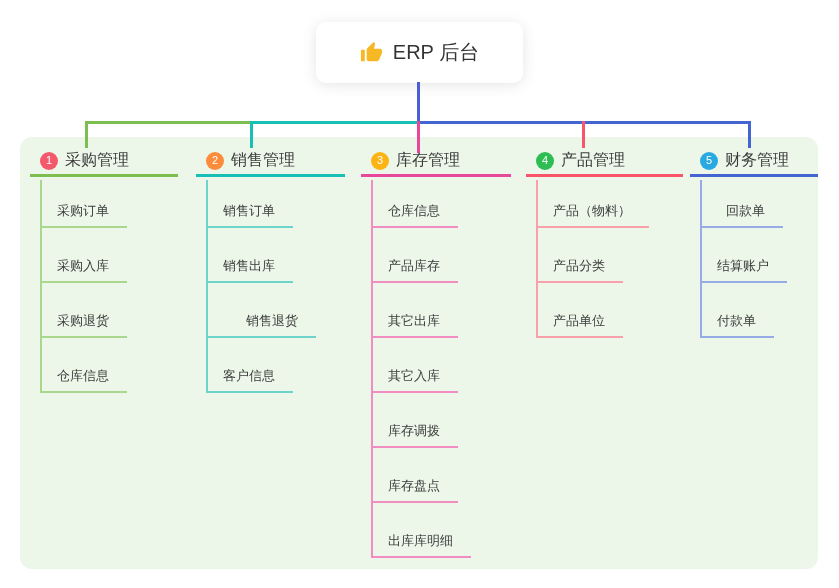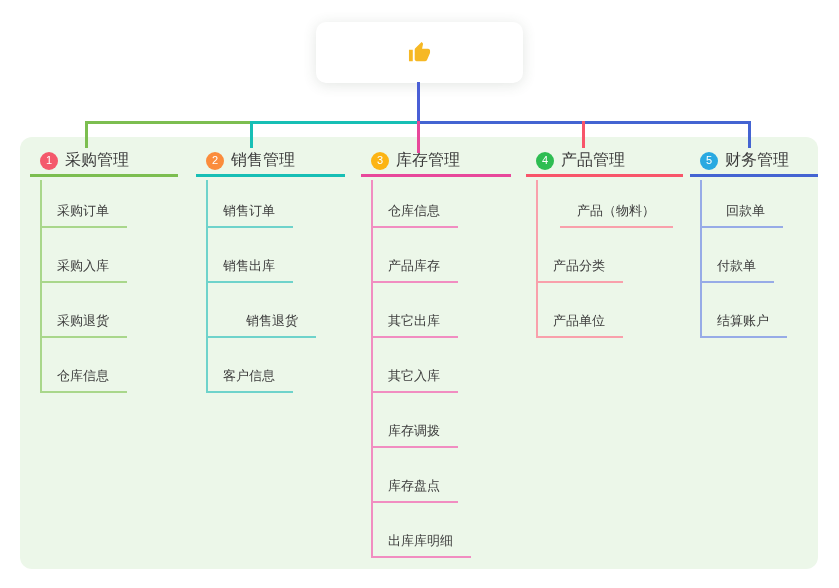--- a/index.html
+++ b/index.html
@@ -37,20 +37,21 @@
 <body>
 
 <div class="page">
 
   <div class="root-card">
     <span class="thumb">
       <svg viewBox="0 0 24 24" xmlns="http://www.w3.org/2000/svg">
         <path d="M1 21h4V9H1v12zm22-11c0-1.1-.9-2-2-2h-6.31l.95-4.57.03-.32c0-.41-.17-.79-.44-1.06L14.17 1 7.58 7.59C7.22 7.95 7 8.45 7 9v10c0 1.1.9 2 2 2h9c.83 0 1.54-.5 1.84-1.22l3.02-7.05c.09-.23.14-.47.14-.73v-2z" fill="#f6b824"></path>
       </svg>
     </span>
+    <span>ERP 后台</span>
   </div>
 
   <div class="root-line" style="background: rgb(74, 95, 214);"></div>
 
   <div class="panel">
   <div class="branch" style="left: 10px; width: 148px;">
     <div class="branch-title" style="border-bottom-color: rgb(124, 190, 80);">
       <span class="badge" style="background: rgb(244, 89, 107);">1</span>
       <span class="branch-title-text">采购管理</span>
     </div>
@@ -124,21 +125,21 @@
         </div>
   </div>
 
   <div class="branch" style="left: 506px; width: 157px;">
     <div class="branch-title" style="border-bottom-color: rgb(248, 85, 106);">
       <span class="badge" style="background: rgb(46, 189, 82);">4</span>
       <span class="branch-title-text">产品管理</span>
     </div>
     <div class="vline" style="background: rgb(249, 160, 171); height: 158px;"></div>
     <div class="children">
-          <div class="child-row" style="border-bottom-color: rgb(249, 160, 171); margin-left: 24px;">
+          <div class="child-row" style="border-bottom-color: rgb(249, 160, 171);">
             <span>产品（物料）</span>
           </div>
           <div class="child-row" style="border-bottom-color: rgb(249, 160, 171); align-items: flex-end;">
             <span>产品分类</span>
           </div>
           <div class="child-row" style="border-bottom-color: rgb(249, 160, 171);">
             <span>产品单位</span>
           </div>
         </div>
   </div>
@@ -147,24 +148,24 @@
     <div class="branch-title" style="border-bottom-color: rgb(68, 100, 210);">
       <span class="badge" style="background: rgb(41, 169, 225);">5</span>
       <span class="branch-title-text">财务管理</span>
     </div>
     <div class="vline" style="background: rgb(151, 171, 231); height: 158px;"></div>
     <div class="children">
           <div class="child-row" style="border-bottom-color: rgb(151, 171, 231); padding-left: 26px;">
             <span>回款单</span>
           </div>
           <div class="child-row" style="border-bottom-color: rgb(151, 171, 231);">
-            <span>付款单</span>
+            <span>结算账户</span>
           </div>
           <div class="child-row" style="border-bottom-color: rgb(151, 171, 231);">
-            <span>结算账户</span>
+            <span>付款单</span>
           </div>
         </div>
   </div>
 </div>
 
 <div class="hline" style="left: 85px; width: 167px; background: rgb(124, 190, 80);"></div>
     <div class="hline" style="left: 252px; width: 167px; background: rgb(23, 191, 181);"></div>
     <div class="hline" style="left: 419px; width: 332px; background: rgb(68, 100, 210);"></div>
     <div class="drop" style="left: 85px; height: 27px; background: rgb(124, 190, 80);"></div>
     <div class="drop" style="left: 250px; height: 27px; background: rgb(23, 191, 181);"></div>

